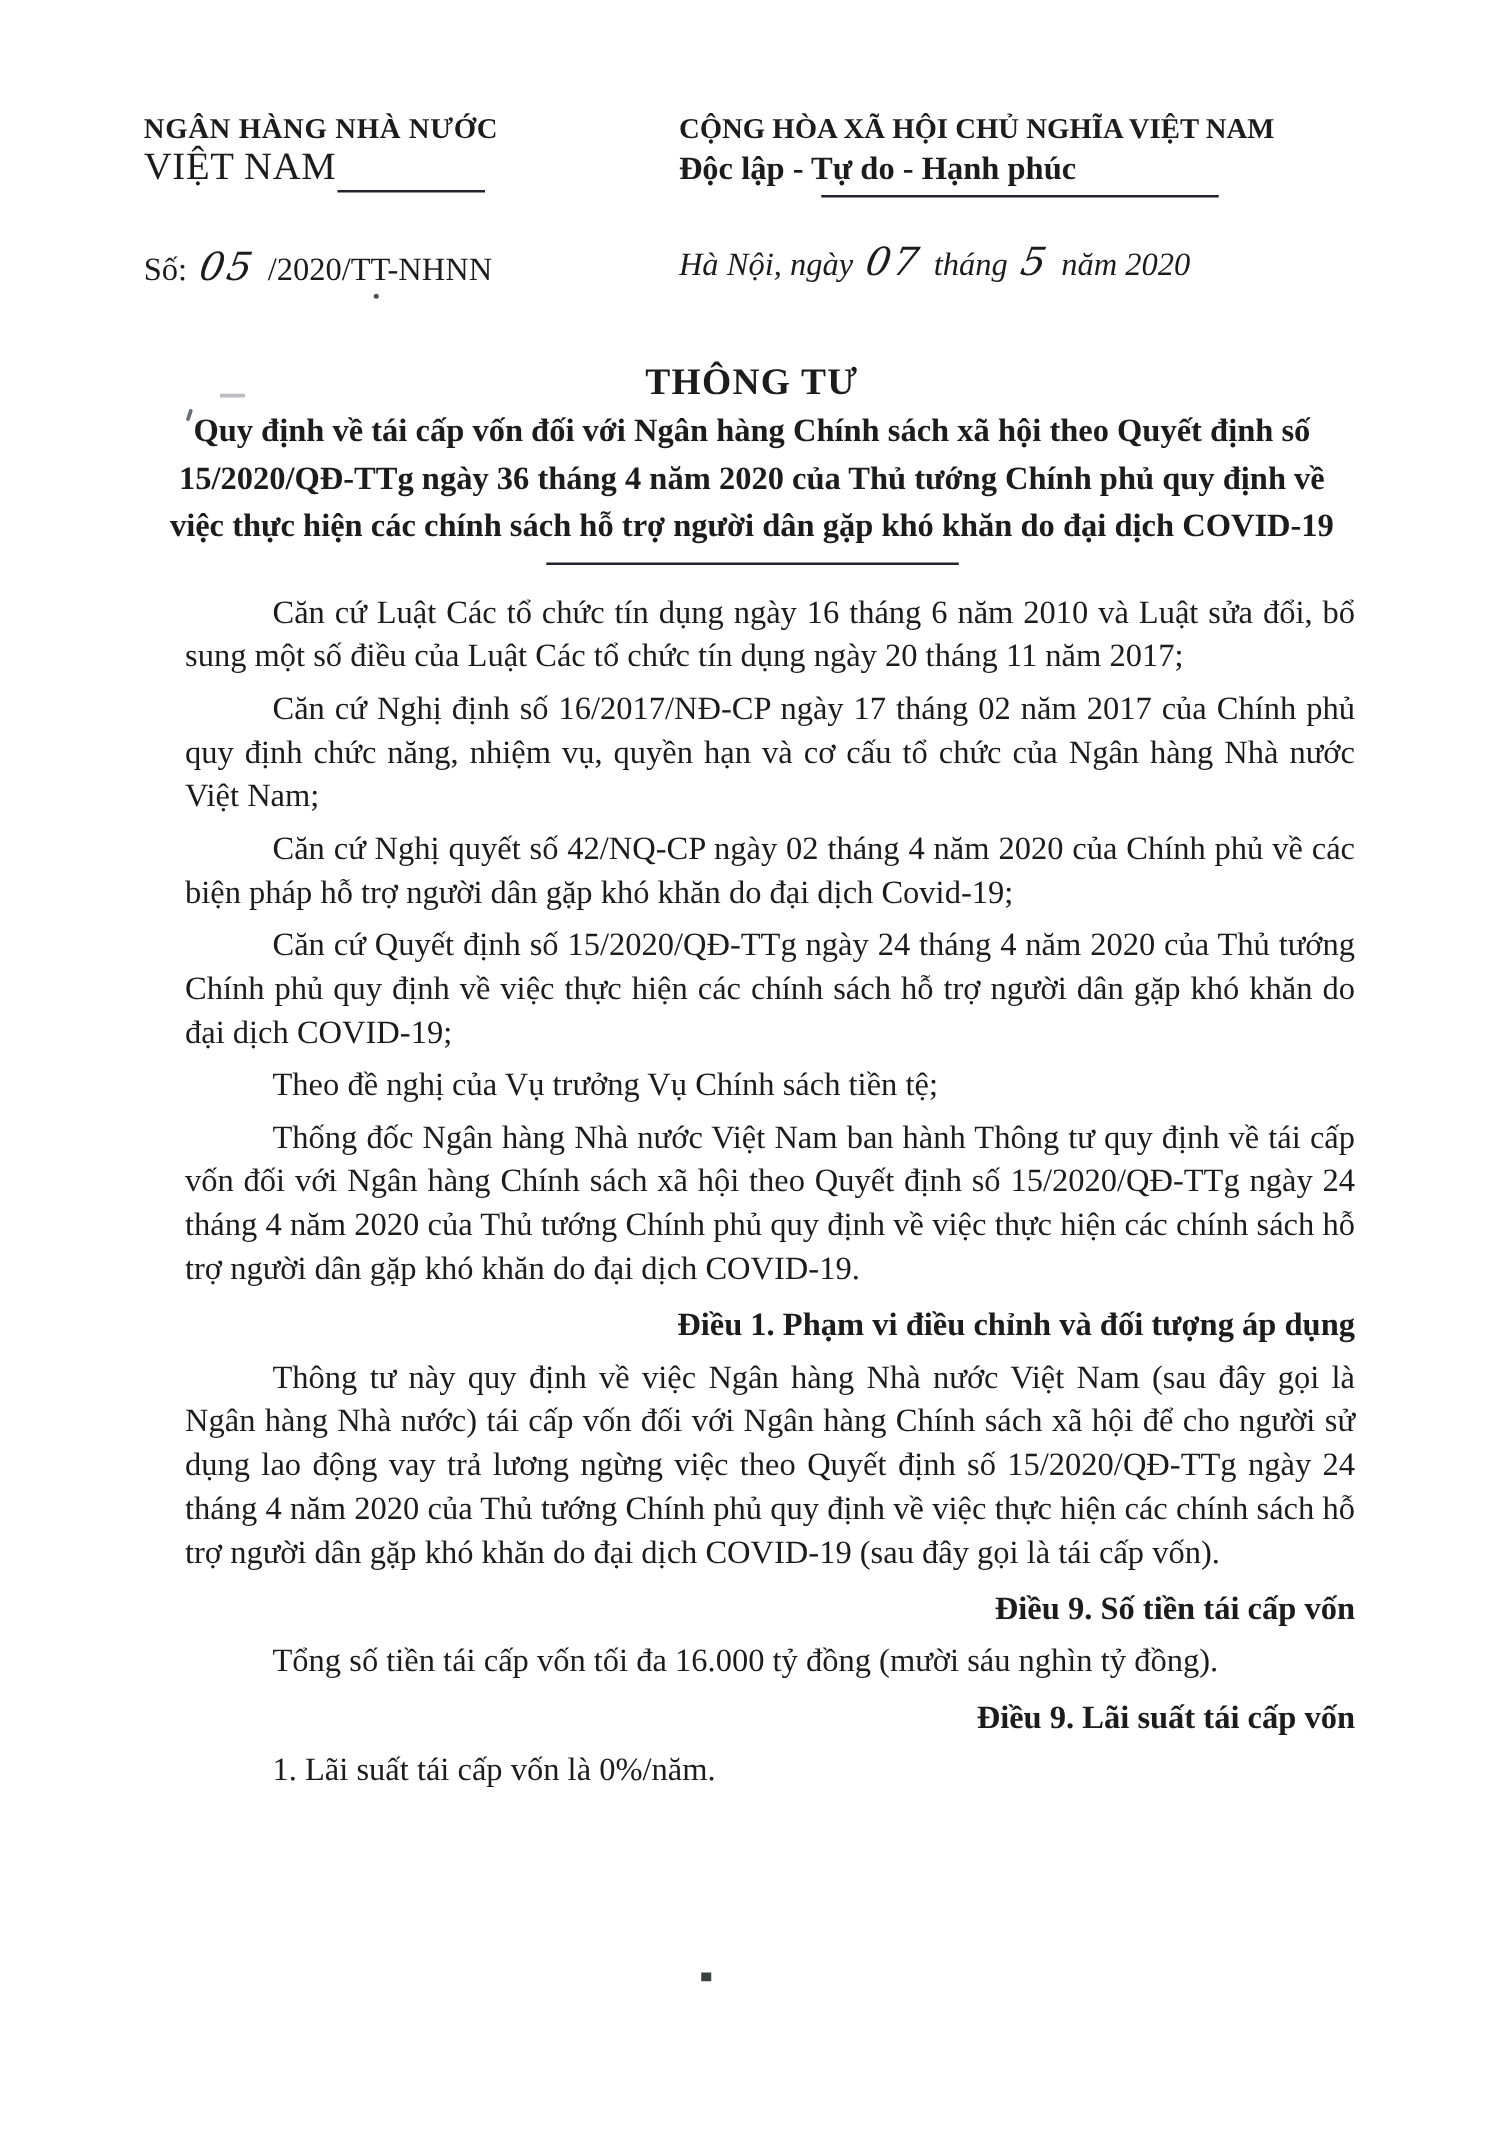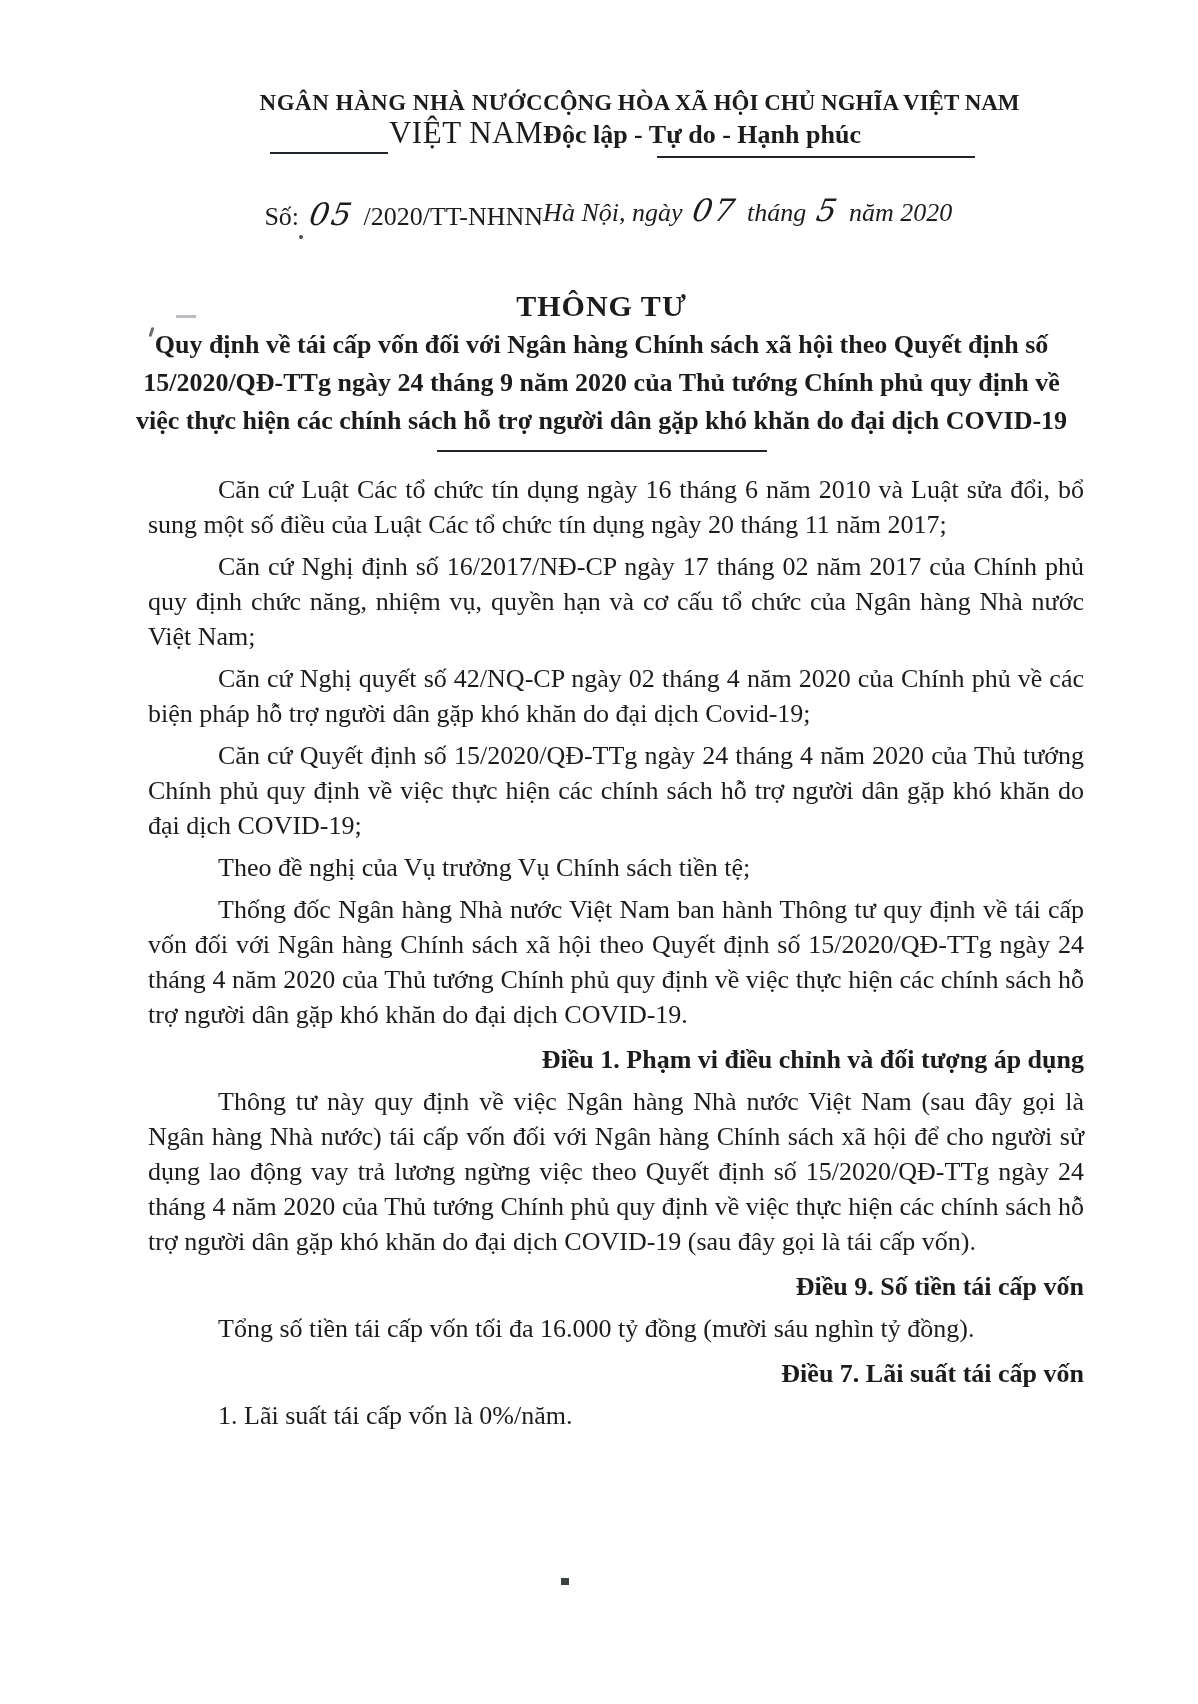--- a/index.html
+++ b/index.html
@@ -19,21 +19,21 @@
     overflow: hidden;
   }
 
   
   .header {
     display: flex;
     width: 100%;
   }
   .header-left {
     flex: 0 0 44%;
-    text-align: right;
+    text-align: left;
   }
   .header-right {
     flex: 0 0 56%;
     text-align: left;
   }
   .org-line1 {
     font-weight: bold;
     font-size: 23px;
     line-height: 30px;
     letter-spacing: 0.5px;
@@ -179,36 +179,36 @@
         <span class="hand">07</span>
         <span>tháng</span>
         <span class="hand">5</span>
         <span>năm 2020</span>
       </div>
     </div>
   </div>
 
   <div class="title-block">
     <div class="doc-type">THÔNG TƯ</div>
-    <div class="doc-subtitle">Quy định về tái cấp vốn đối với Ngân hàng Chính sách xã hội theo Quyết định số 15/2020/QĐ-TTg ngày 24 tháng 9 năm 2020 của Thủ tướng Chính phủ quy định về việc thực hiện các chính sách hỗ trợ người dân gặp khó khăn do đại dịch COVID-19</div>
+    <div class="doc-subtitle">Quy định về tái cấp vốn đối với Ngân hàng Chính sách xã hội theo Quyết định số 15/2020/QĐ-TTg ngày 36 tháng 4 năm 2020 của Thủ tướng Chính phủ quy định về việc thực hiện các chính sách hỗ trợ người dân gặp khó khăn do đại dịch COVID-19</div>
     <div class="rule rule-title"></div>
   </div>
 
   <div class="doc-body">
     <p>Căn cứ Luật Các tổ chức tín dụng ngày 16 tháng 6 năm 2010 và Luật sửa đổi, bổ sung một số điều của Luật Các tổ chức tín dụng ngày 20 tháng 11 năm 2017;</p>
     <p>Căn cứ Nghị định số 16/2017/NĐ-CP ngày 17 tháng 02 năm 2017 của Chính phủ quy định chức năng, nhiệm vụ, quyền hạn và cơ cấu tổ chức của Ngân hàng Nhà nước Việt Nam;</p>
     <p>Căn cứ Nghị quyết số 42/NQ-CP ngày 02 tháng 4 năm 2020 của Chính phủ về các biện pháp hỗ trợ người dân gặp khó khăn do đại dịch Covid-19;</p>
     <p>Căn cứ Quyết định số 15/2020/QĐ-TTg ngày 24 tháng 4 năm 2020 của Thủ tướng Chính phủ quy định về việc thực hiện các chính sách hỗ trợ người dân gặp khó khăn do đại dịch COVID-19;</p>
     <p>Theo đề nghị của Vụ trưởng Vụ Chính sách tiền tệ;</p>
     <p>Thống đốc Ngân hàng Nhà nước Việt Nam ban hành Thông tư quy định về tái cấp vốn đối với Ngân hàng Chính sách xã hội theo Quyết định số 15/2020/QĐ-TTg ngày 24 tháng 4 năm 2020 của Thủ tướng Chính phủ quy định về việc thực hiện các chính sách hỗ trợ người dân gặp khó khăn do đại dịch COVID-19.</p>
     <p class="article-heading">Điều 1. Phạm vi điều chỉnh và đối tượng áp dụng</p>
     <p>Thông tư này quy định về việc Ngân hàng Nhà nước Việt Nam (sau đây gọi là Ngân hàng Nhà nước) tái cấp vốn đối với Ngân hàng Chính sách xã hội để cho người sử dụng lao động vay trả lương ngừng việc theo Quyết định số 15/2020/QĐ-TTg ngày 24 tháng 4 năm 2020 của Thủ tướng Chính phủ quy định về việc thực hiện các chính sách hỗ trợ người dân gặp khó khăn do đại dịch COVID-19 (sau đây gọi là tái cấp vốn).</p>
     <p class="article-heading">Điều 9. Số tiền tái cấp vốn</p>
     <p>Tổng số tiền tái cấp vốn tối đa 16.000 tỷ đồng (mười sáu nghìn tỷ đồng).</p>
-    <p class="article-heading">Điều 7. Lãi suất tái cấp vốn</p>
+    <p class="article-heading">Điều 9. Lãi suất tái cấp vốn</p>
     <p>1. Lãi suất tái cấp vốn là 0%/năm.</p>
   </div>
 
   <div class="artifact artifact-comma"></div>
   <div class="artifact artifact-dash"></div>
   <div class="artifact artifact-dot"></div>
   <div class="artifact artifact-speck"></div>
 
 </div>
 

